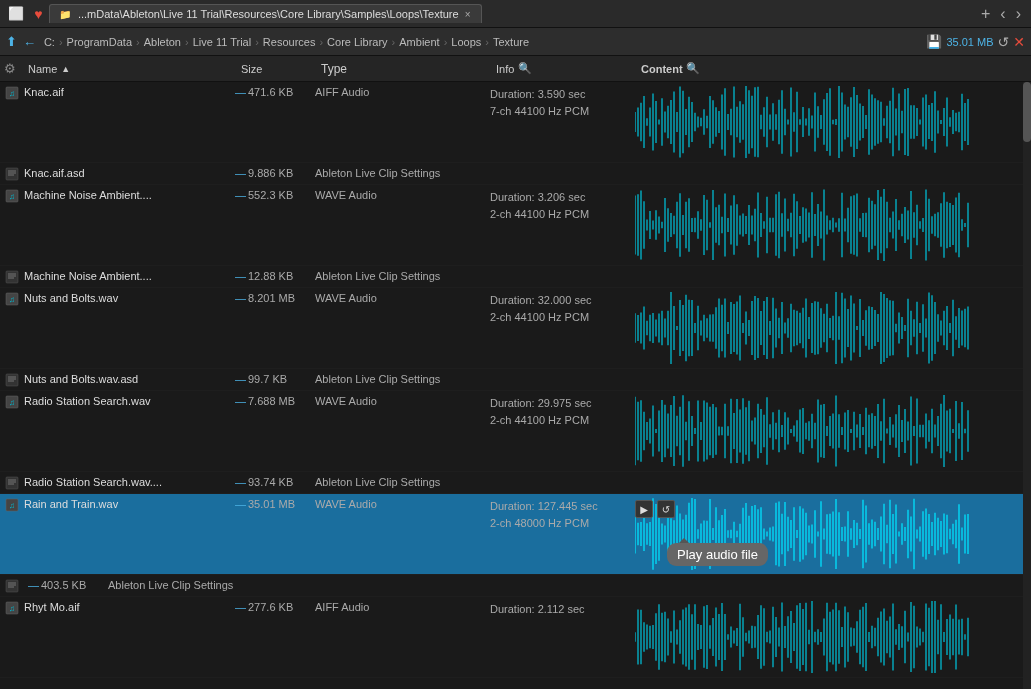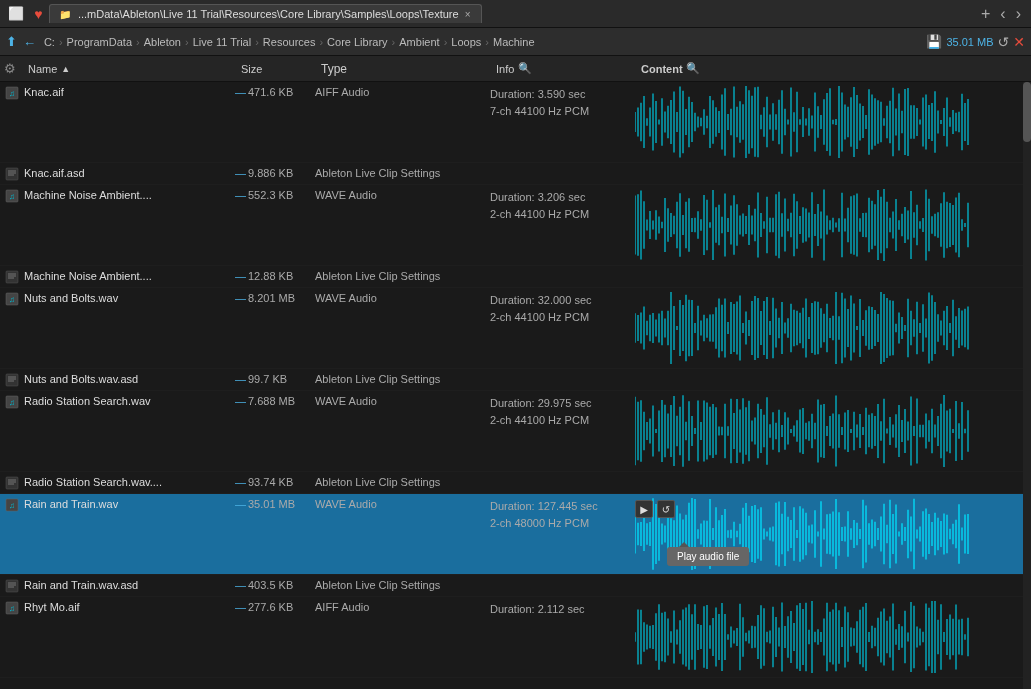--- a/index.html
+++ b/index.html
@@ -328,21 +328,21 @@
   <span class="breadcrumb-item">Live 11 Trial</span>
   <span class="breadcrumb-sep">›</span>
   <span class="breadcrumb-item">Resources</span>
   <span class="breadcrumb-sep">›</span>
   <span class="breadcrumb-item">Core Library</span>
   <span class="breadcrumb-sep">›</span>
   <span class="breadcrumb-item">Ambient</span>
   <span class="breadcrumb-sep">›</span>
   <span class="breadcrumb-item">Loops</span>
   <span class="breadcrumb-sep">›</span>
-  <span class="breadcrumb-item">Machine</span>
+  <span class="breadcrumb-item">Texture</span>
   <div class="breadcrumb-size">
     <span style="font-size:13px;">💾</span>
     <span>35.01 MB</span>
     <span class="breadcrumb-btn">↺</span>
     <span class="breadcrumb-btn" style="color:#e74c3c;">✕</span>
   </div>
 </div>
 
 <div class="col-headers">
   <div class="col-gear">⚙</div>
@@ -1077,33 +1077,32 @@
           <line x1="321" y1="23.823718331550182" x2="321" y2="52.17628166844982" stroke="#00e5ff" stroke-width="1.5" opacity="0.85"></line>
           <line x1="324" y1="8.28705659233664" x2="324" y2="67.71294340766336" stroke="#00e5ff" stroke-width="1.5" opacity="0.85"></line>
           <line x1="327" y1="31.411613440679297" x2="327" y2="44.5883865593207" stroke="#00e5ff" stroke-width="1.5" opacity="0.85"></line>
           <line x1="330" y1="18.390639025785646" x2="330" y2="57.609360974214354" stroke="#00e5ff" stroke-width="1.5" opacity="0.85"></line>
           <line x1="333" y1="17.95773447837162" x2="333" y2="58.04226552162838" stroke="#00e5ff" stroke-width="1.5" opacity="0.85"></line>
         </svg>
         <div style="position: absolute; left: 4px; top: 6px; display: flex; gap: 4px; z-index: 3;">
           <div class="play-btn">▶</div>
           <div class="refresh-btn">↺</div>
         </div>
-        <div class="tooltip" style="position: absolute; bottom: 8px; left: 36px; background: rgb(102, 102, 102); color: rgb(255, 255, 255); padding: 4px 10px; border-radius: 3px; font-size: 10px; white-space: nowrap; z-index: 10;">Play audio file</div>
+        <div class="tooltip" style="position: absolute; bottom: 8px; left: 36px; background: rgb(102, 102, 102); color: rgb(255, 255, 255); padding: 4px 10px; border-radius: 9px; font-size: 13px; white-space: nowrap; z-index: 10;">Play audio file</div>
       </div>
     </div>
     <div class="file-row">
       <div class="row-icon">
         <svg width="14" height="14" viewBox="0 0 14 14">
       <rect x="1" y="1" width="12" height="12" rx="1" fill="#333" stroke="#555" stroke-width="0.5"></rect>
       <line x1="3" y1="4" x2="11" y2="4" stroke="#777" stroke-width="1"></line>
       <line x1="3" y1="6" x2="11" y2="6" stroke="#777" stroke-width="1"></line>
       <line x1="3" y1="8" x2="9" y2="8" stroke="#777" stroke-width="1"></line>
     </svg>
       </div>
-      <div class="row-name">Rain and Train.wav.asd</div>
       <div class="row-size"><span style="color:#4db3e6; margin-right:2px;">—</span>403.5 KB</div>
       <div class="row-type">Ableton Live Clip Settings</div>
       <div class="row-info"></div>
       <div class="row-content" style="position: relative;"></div>
     </div>
     <div class="file-row tall">
       <div class="row-icon">
         <svg width="14" height="14" viewBox="0 0 14 14">
       <rect x="1" y="1" width="12" height="12" rx="1" fill="#444" stroke="#666" stroke-width="0.5"></rect>
       <text x="7" y="10" text-anchor="middle" font-size="8" fill="#00bcd4">♫</text>

